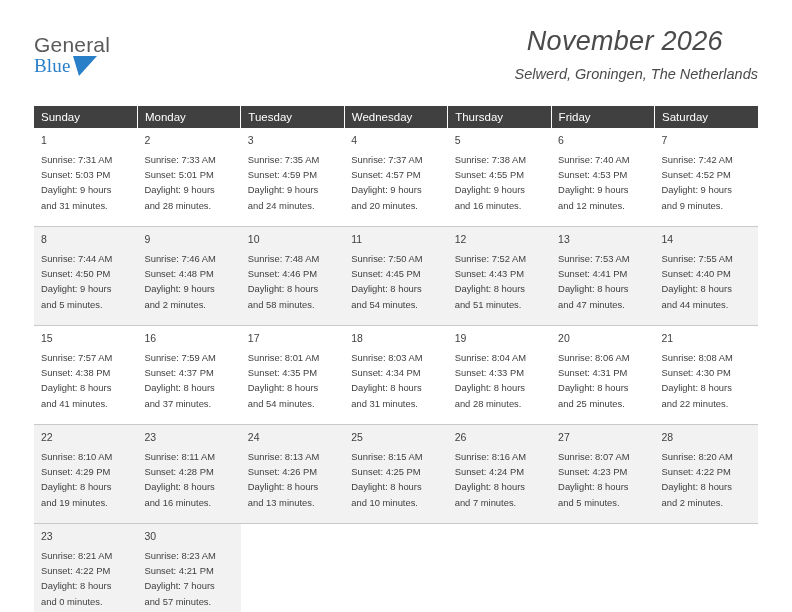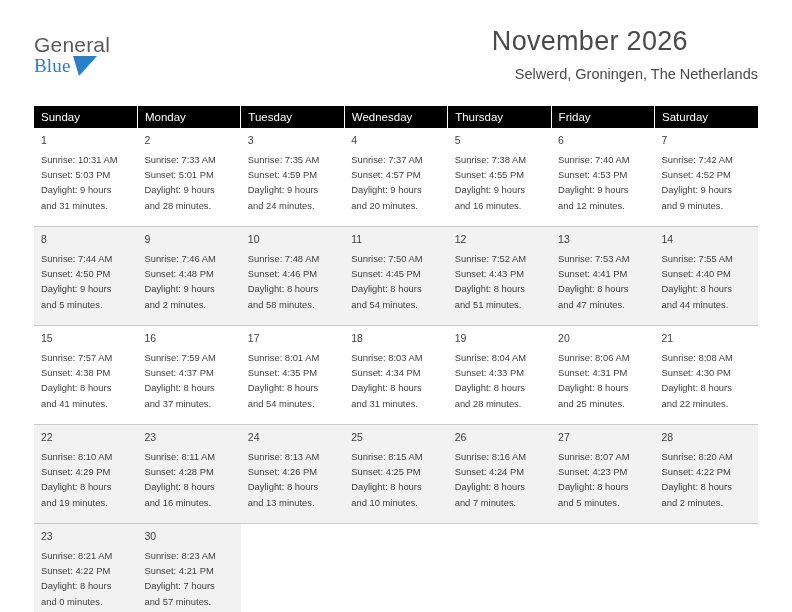--- a/index.html
+++ b/index.html
@@ -45,21 +45,22 @@
   .logo-blue {
     font-size: 19px;
     color: #2a7fc9;
     letter-spacing: 0.2px;
   }
   .logo-mark {
     margin-left: 2px;
     margin-bottom: 2px;
   }
   .title-block {
-    text-align: left;
+    text-align: center;
+    font-style: italic;
   }
   .cal-title {
     font-size: 27px;
     color: #4a4a4a;
     font-weight: normal;
     letter-spacing: 0.3px;
   }
   .cal-subtitle {
     margin-top: 9px;
     font-size: 14.5px;
@@ -68,21 +69,21 @@
   }
 
   
   table.calendar {
     margin-top: 12px;
     border-collapse: collapse;
     width: 724px;
     table-layout: fixed;
   }
   table.calendar th {
-    background: #000000;
+    background: #404040;
     color: #ffffff;
     font-size: 11.5px;
     font-weight: normal;
     text-align: left;
     padding: 5px 0 5px 7px;
     border-right: 1px solid #ffffff;
   }
   table.calendar th:last-child { border-right: none; }
 
   td.day {
@@ -138,21 +139,21 @@
         <th>Thursday</th>
         <th>Friday</th>
         <th>Saturday</th>
       </tr>
     </thead>
     <tbody id="calendar-body">
         <tr>
           <td class="day plain">
             <span class="daynum">1</span>
             <div class="info">
-              <div>Sunrise: 10:31 AM</div>
+              <div>Sunrise: 7:31 AM</div>
               <div>Sunset: 5:03 PM</div>
               <div>Daylight: 9 hours</div>
               <div>and 31 minutes.</div>
             </div>
           </td>
           <td class="day plain">
             <span class="daynum">2</span>
             <div class="info">
               <div>Sunrise: 7:33 AM</div>
               <div>Sunset: 5:01 PM</div>

